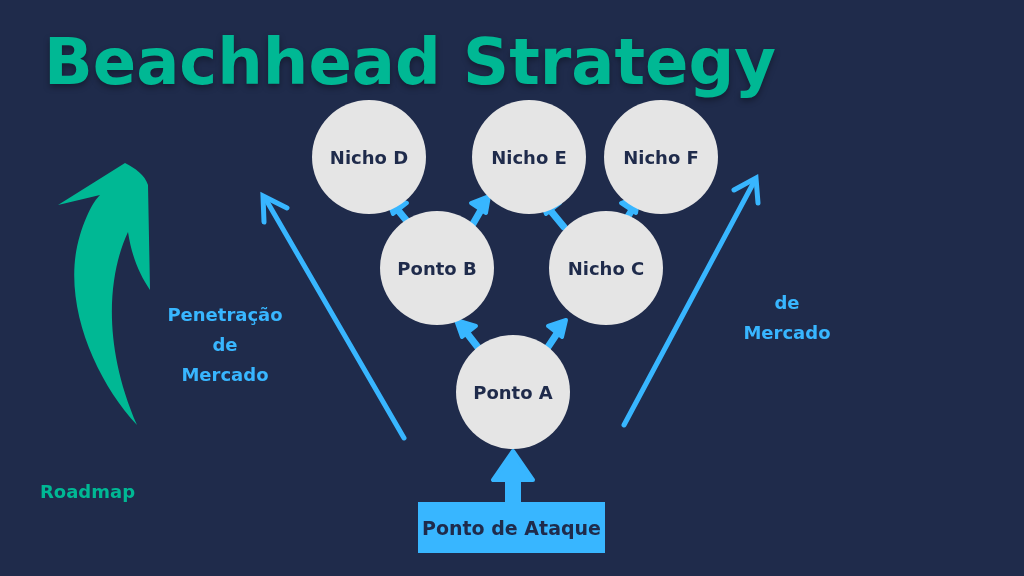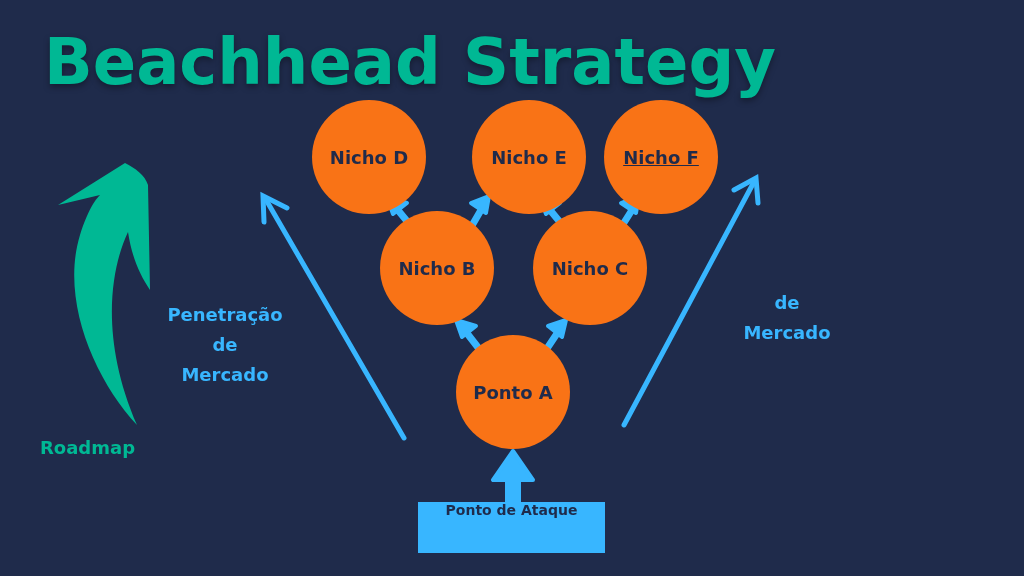--- a/index.html
+++ b/index.html
@@ -12,34 +12,34 @@
   .title {
     position: absolute; left: 0; top: 22px; width: 820px;
     text-align: center; font-weight: bold; font-size: 64px;
     color: #00b894; letter-spacing: 0px;
     text-shadow: 0 3px 6px rgba(0,0,0,0.35);
     line-height: 80px;
   }
   svg.canvas { position: absolute; left: 0; top: 0; }
   .node {
     position: absolute; width: 114px; height: 114px; border-radius: 50%;
-    background: #f97316; display: flex; align-items: center; justify-content: center;
+    background: #e5e5e5; display: flex; align-items: center; justify-content: center;
     color: #1f2b4b; font-weight: bold; font-size: 18px;
   }
   .attack {
     position: absolute; left: 418px; top: 502px; width: 187px; height: 51px;
-    background: #38b6ff; display: flex; align-items: flex-start; justify-content: center;
-    color: #1f2b4b; font-weight: bold; font-size: 14px;
+    background: #38b6ff; display: flex; align-items: center; justify-content: center;
+    color: #1f2b4b; font-weight: bold; font-size: 19px;
   }
   .label-blue {
     position: absolute; color: #38b6ff; font-weight: bold; font-size: 18px;
     text-align: center; line-height: 30px;
   }
   .label-green {
-    position: absolute; color: #00b894; font-weight: bold; font-size: 18px;
+    position: absolute; color: #00b894; font-weight: bold; font-size: 18px; margin-top: 44px;
   }
 </style>
 </head>
 <body>
 
 <div class="title">Beachhead Strategy</div>
 
 <svg class="canvas" width="1024" height="576" viewBox="0 0 1024 576">
   <defs>
     <marker id="thinhead" markerWidth="10" markerHeight="10" refX="5" refY="5" orient="auto" markerUnits="userSpaceOnUse" viewBox="0 0 10 10">
@@ -94,27 +94,27 @@
     <polygon points="513,451 493,480 533,480" fill="#38b6ff" stroke="#38b6ff" stroke-width="4" stroke-linejoin="round"></polygon>
   </g>
 </svg>
 
 <div class="node" style="left:312px; top:100px;">
   <span>Nicho D</span>
 </div>
 <div class="node" style="left:472px; top:100px;">
   <span>Nicho E</span>
 </div>
-<div class="node" style="left:604px; top:100px;text-decoration:underline;">
+<div class="node" style="left:604px; top:100px;">
   <span>Nicho F</span>
 </div>
 <div class="node" style="left:380px; top:211px;">
-  <span>Nicho B</span>
+  <span>Ponto B</span>
 </div>
-<div class="node" style="left:533px; top:211px;">
+<div class="node" style="left:549px; top:211px;">
   <span>Nicho C</span>
 </div>
 <div class="node" style="left:456px; top:335px;">
   <span>Ponto A</span>
 </div>
 
 <div class="attack">
   <span>Ponto de Ataque</span>
 </div>
 

